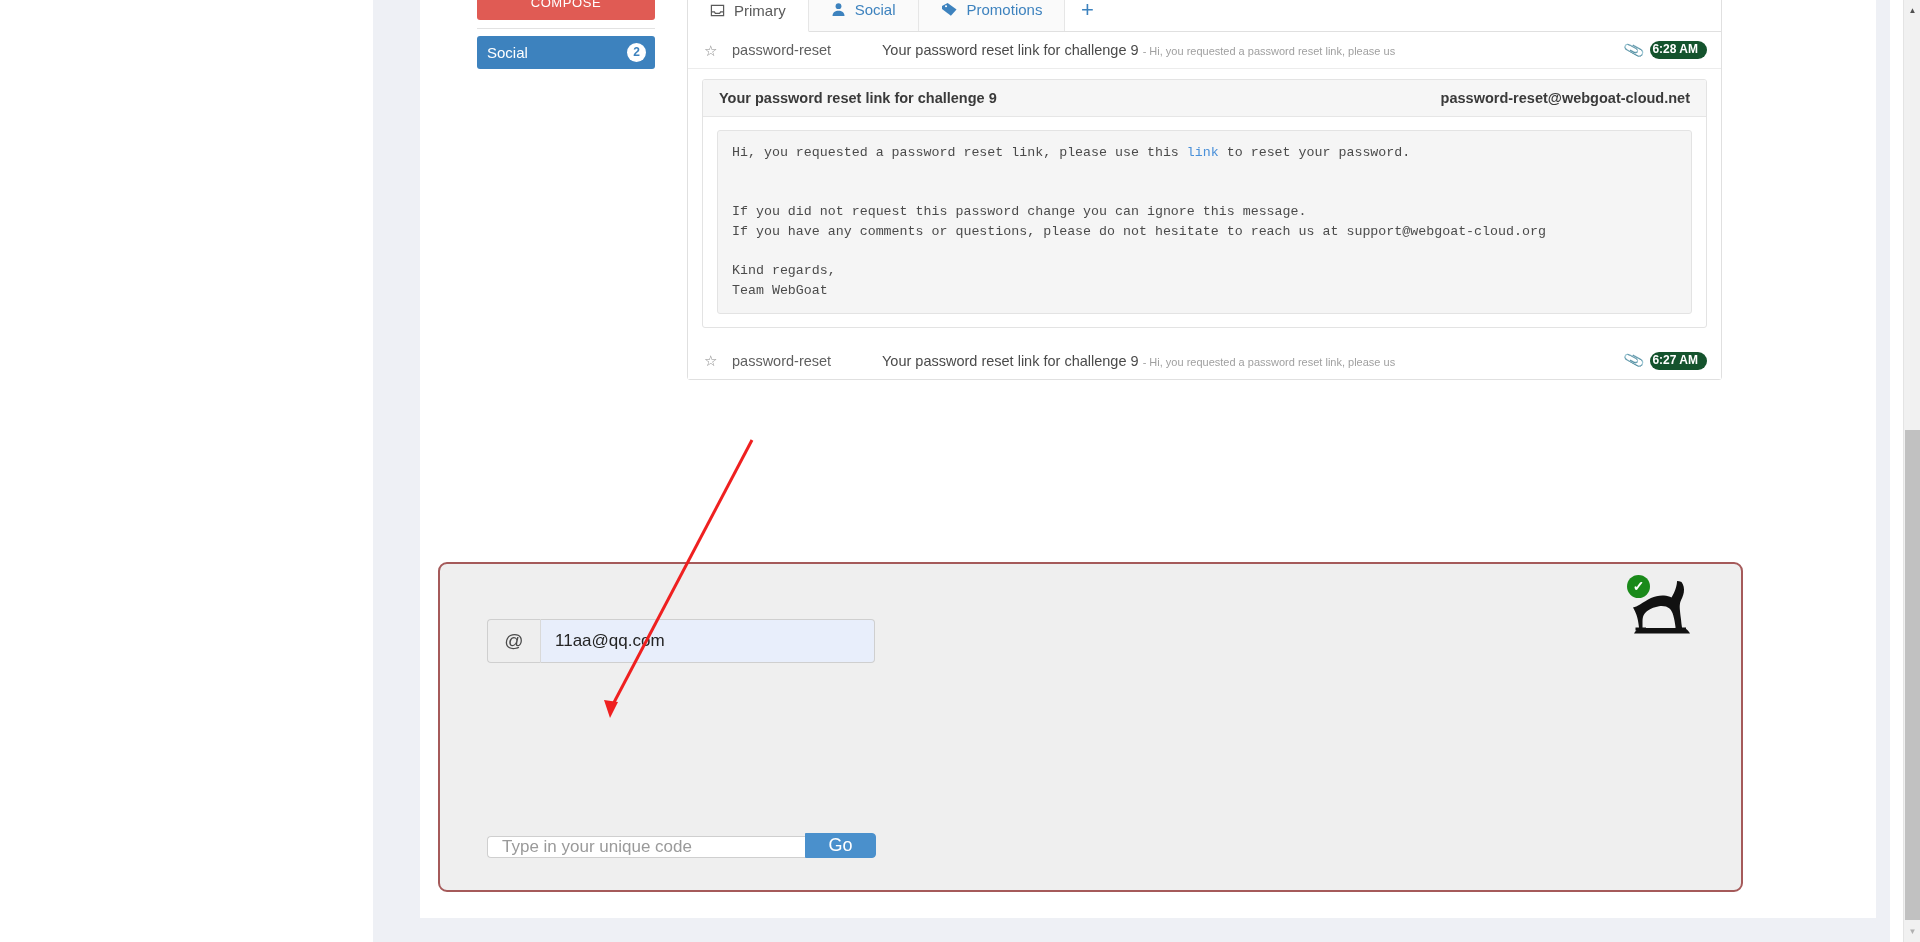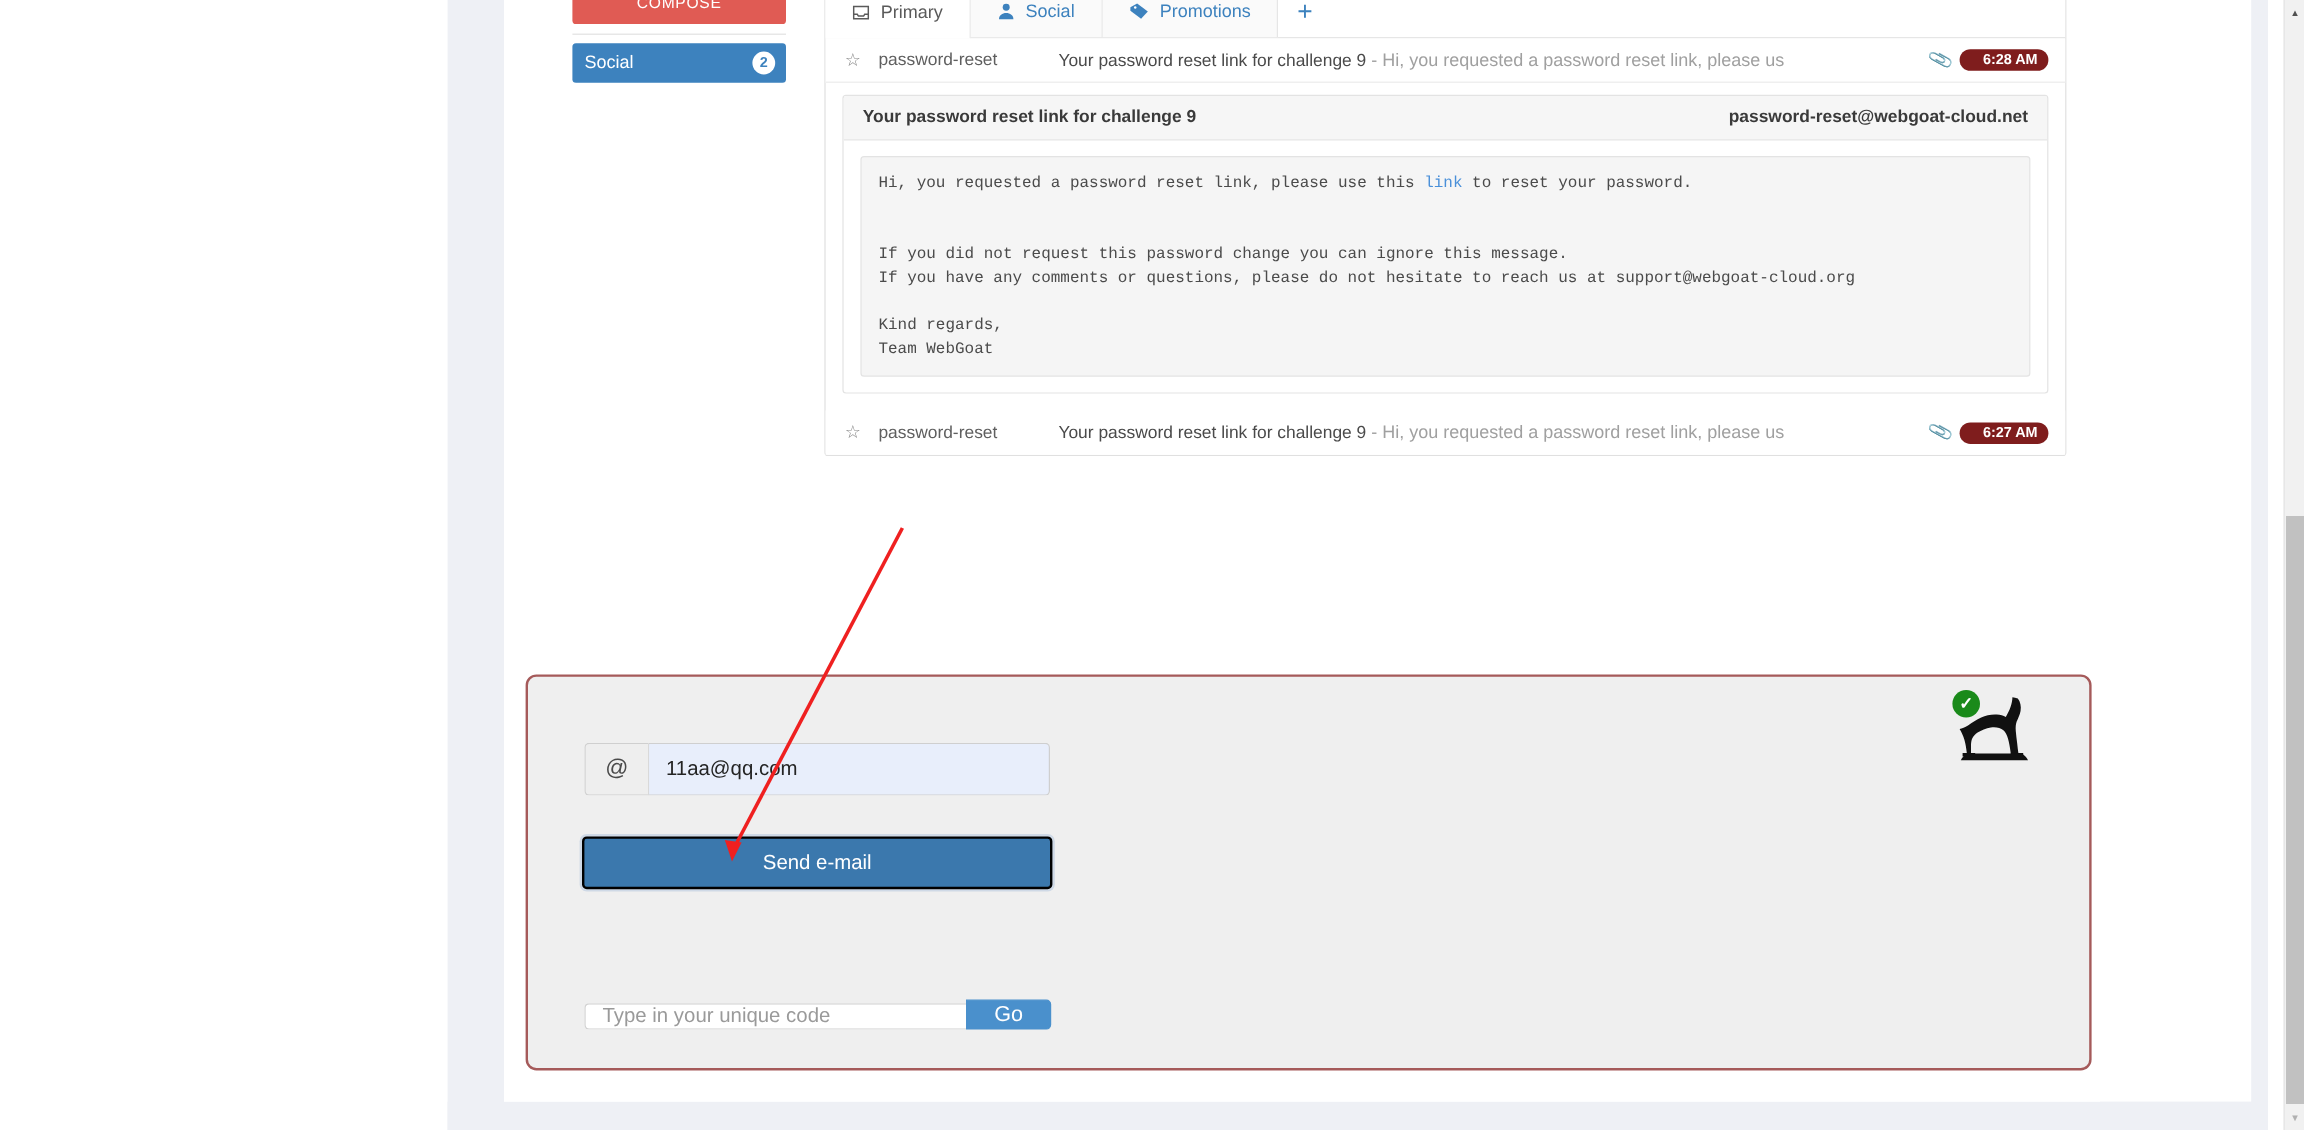--- a/index.html
+++ b/index.html
@@ -209,43 +209,43 @@
     white-space: nowrap;
   }
   .row-subject {
     flex: 1 1 auto;
     font-size: 14.5px;
     color: #4a4a4a;
     white-space: nowrap;
     overflow: hidden;
   }
   .row-snippet {
-    font-size: 15px;
+    font-size: 11px;
     color: #a0a0a0;
   }
   .row-right {
     display: flex;
     align-items: center;
     gap: 7px;
     flex: 0 0 auto;
     padding-left: 12px;
   }
   .clip-icon {
     color: #8d8d8d;
     font-size: 15px;
     line-height: 1;
     transform: rotate(-20deg);
   }
   .time-pill {
-    background: #7f1d1d;
+    background: #14532d;
     color: #ffffff;
     font-size: 12px;
     font-weight: bold;
     border-radius: 10px;
-    padding: 2px 9px 3px 19px;
+    padding: 2px 9px 3px 2px;
     line-height: 1.1;
   }
 
   
   .mail-detail {
     margin: 10px 14px 14px 14px;
     border: 1px solid #e3e3e3;
     border-radius: 3px;
     background: #ffffff;
     overflow: hidden;
@@ -581,21 +581,20 @@
           <path d="M24 33 L27 43 L23 42 Z" fill="#ffffff" opacity="0.0"></path>
         </svg>
         <span class="check-badge">✓</span>
       </div>
 
       <div class="email-group">
         <span class="email-addon">@</span>
         <input class="email-input" type="text" value="11aa@qq.com" style="">
       </div>
 
-      <button class="send-btn">Send e-mail</button>
 
       <div class="code-group">
         <input class="code-input" type="text" placeholder="Type in your unique code" style="">
         <button class="go-btn">Go</button>
       </div>
 
     </div>
   </div>
 
   <svg class="arrow-svg">

